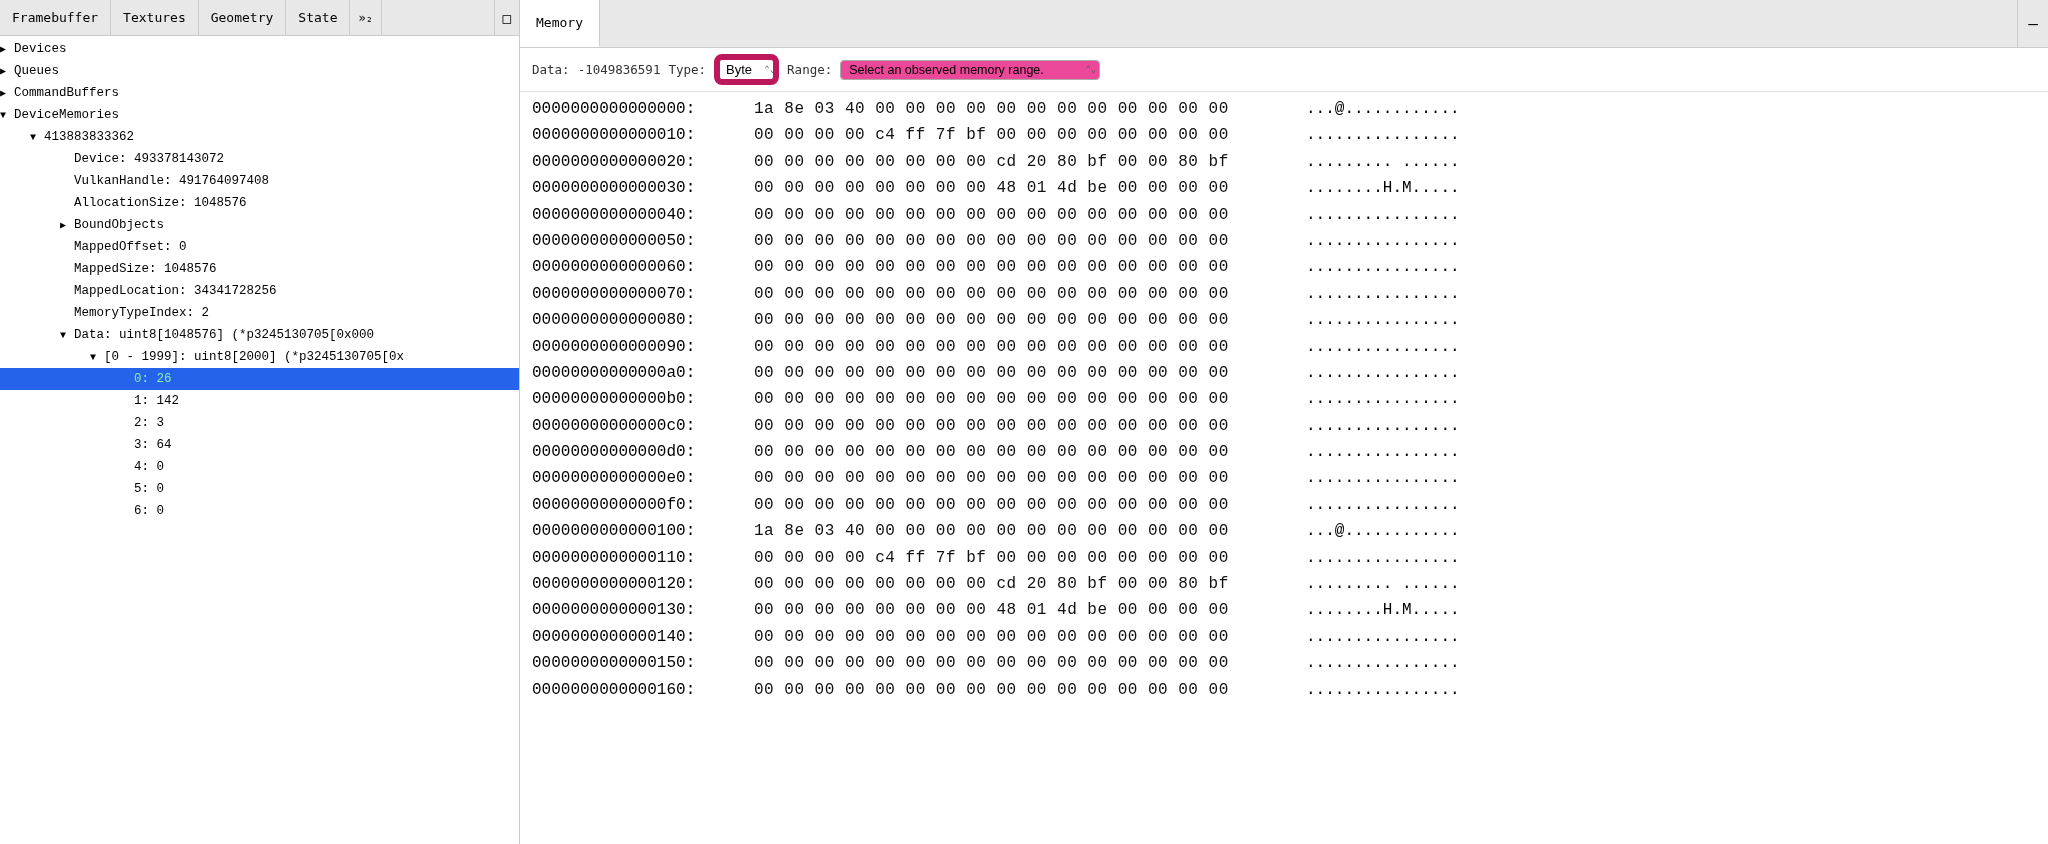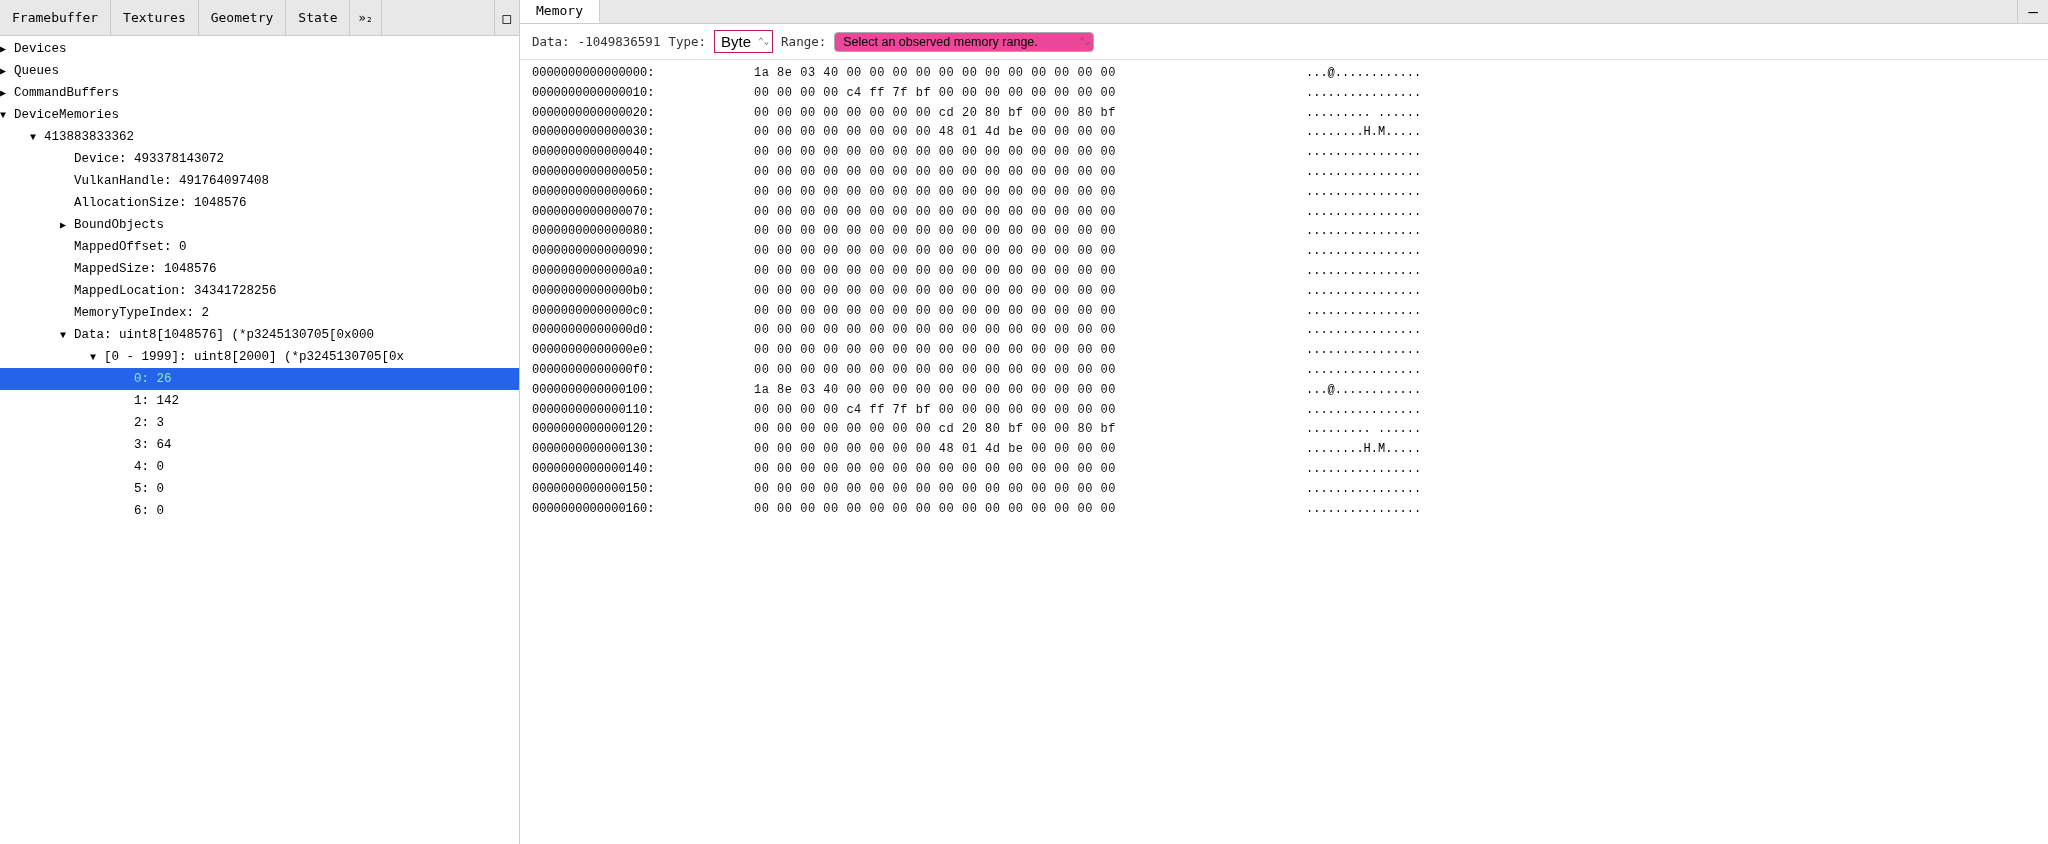--- a/index.html
+++ b/index.html
@@ -92,21 +92,21 @@
       display: flex;
       flex-direction: column;
       background: #fff;
     }
 
     .right-tab-bar {
       display: flex;
       align-items: stretch;
       background: #e8e8e8;
       border-bottom: 1px solid #ccc;
-      height: 24px;
+      height: 48px;
     }
 
     .right-tab {
       padding: 0 16px;
       display: flex;
       align-items: center;
       border-right: 1px solid #ccc;
       cursor: pointer;
       font-size: 13px;
       background: #fff;
@@ -126,25 +126,25 @@
     .right-controls label {
       font-weight: normal;
       color: #333;
     }
 
     .right-controls .value-text {
       color: #333;
     }
 
     .select-box {
-      border: 1px solid #be185d;
-      border-radius: 0;
+      border: 6px solid #be185d;
+      border-radius: 8px;
       padding: 2px 20px 2px 6px;
       background: #fff;
-      font-size: 15px;
+      font-size: 13px;
       appearance: none;
       -webkit-appearance: none;
       cursor: pointer;
       position: relative;
     }
 
     .select-wrapper {
       position: relative;
       display: inline-flex;
       align-items: center;
@@ -184,21 +184,21 @@
       -webkit-appearance: none;
       cursor: pointer;
       min-width: 260px;
     }
 
     .hex-container {
       flex: 1;
       overflow-y: auto;
       overflow-x: auto;
       font-family: 'Courier New', Courier, monospace;
-      font-size: 12px;
+      font-size: 16px;
       padding: 4px 12px;
       color: #111;
     }
 
     .hex-row {
       display: flex;
       line-height: 1.65;
       white-space: nowrap;
       gap: 12px;
     }

